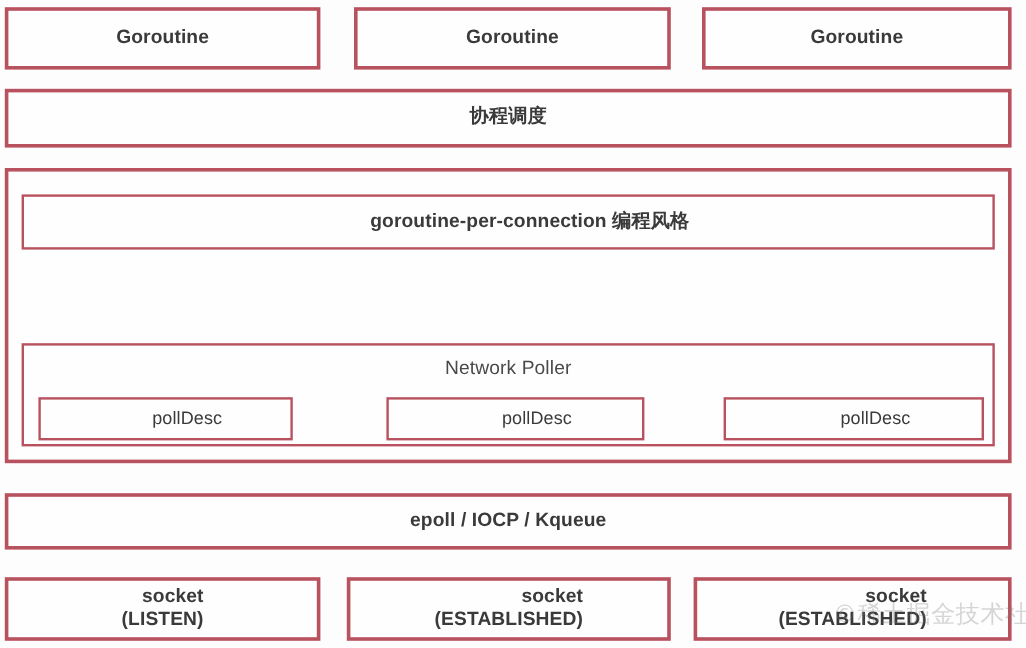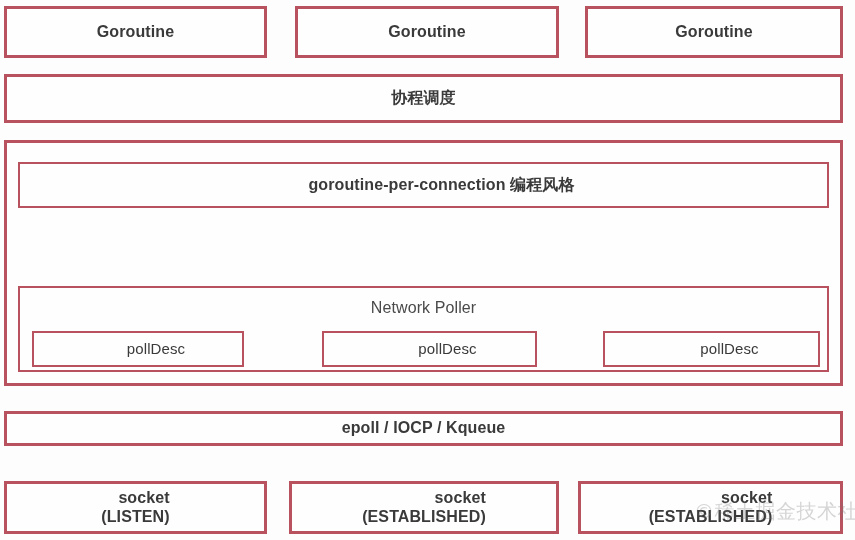--- a/index.html
+++ b/index.html
@@ -83,21 +83,21 @@
     position: absolute;
     left: 18px; top: 296px; width: 811px; height: 24px;
     display: flex; align-items: center; justify-content: center;
   }
 
   #polldesc-0 { left: 32px;  top: 331px; width: 212px; height: 36px; }
   #polldesc-1 { left: 322px; top: 331px; width: 215px; height: 36px; }
   #polldesc-2 { left: 603px; top: 331px; width: 217px; height: 36px; }
 
   
-  #epoll { left: 4px; top: 411px; width: 839px; height: 35px; }
+  #epoll { left: 4px; top: 411px; width: 839px; height: 47px; }
 
   
   #socket-0 { left: 4px;   top: 481px; width: 263px; height: 53px; }
   #socket-1 { left: 289px; top: 481px; width: 270px; height: 53px; }
   #socket-2 { left: 578px; top: 481px; width: 265px; height: 53px; }
 
   #watermark {
     position: absolute;
     left: 694px;
     top: 498px;

